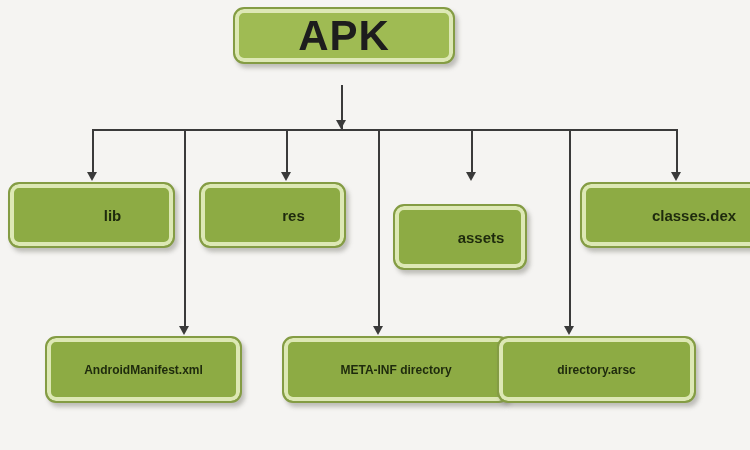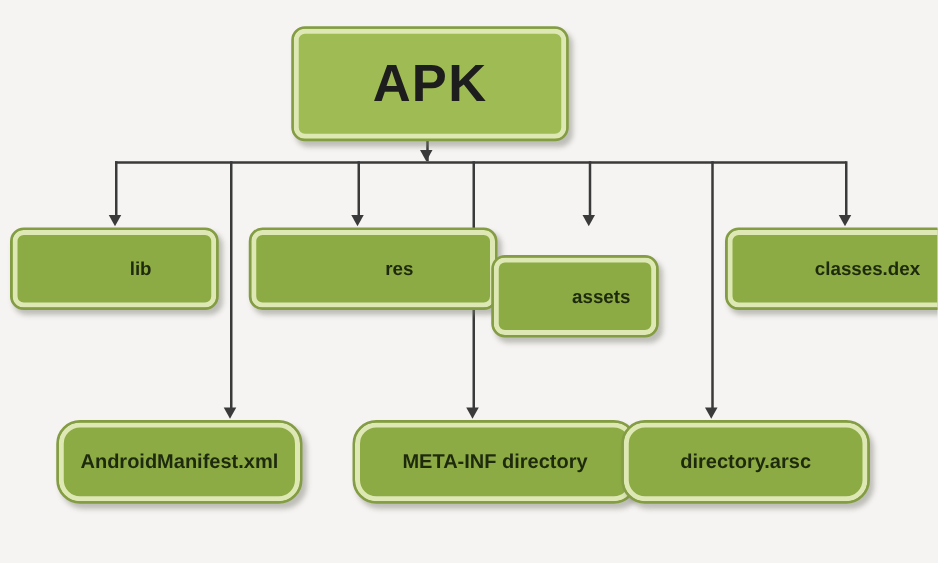--- a/index.html
+++ b/index.html
@@ -33,21 +33,21 @@
     text-align:center;
   }
   .node-root {
     background: var(--box_fill_root);
     font-size: 42px;
     font-weight: 600;
     letter-spacing: 1px;
     color: #1d1d1d;
   }
   .l2 { font-size: 15px; padding-left: 42px; }
-  .l3 { font-size: 16px; border-radius: 19px; }
+  .l3 { font-size: 12px; }
 
   .hline { position:absolute; height:2px; background: var(--connector); }
   .vline { position:absolute; width:1.5px; background: var(--connector); }
   .arrow {
     position:absolute; width:0; height:0;
     border-left:5px solid transparent;
     border-right:5px solid transparent;
     border-top:9px solid var(--connector);
   }
 </style>
@@ -75,28 +75,28 @@
 
   <div class="vline" style="left:184px; top:129px; height:198px;"></div>
   <div class="arrow" style="left:179px; top:326px;"></div>
 
   <div class="vline" style="left:378px; top:129px; height:198px;"></div>
   <div class="arrow" style="left:373px; top:326px;"></div>
 
   <div class="vline" style="left:569px; top:129px; height:198px;"></div>
   <div class="arrow" style="left:564px; top:326px;"></div>
 
-  <div class="node node-root" style="left:233px; top:21px; width:222px; height:92px;">
+  <div class="node node-root" style="left:233px; top:7px; width:222px; height:57px;">
     <span class="label">APK</span>
   </div>
 
   <div class="node l2" style="left:8px; top:182px; width:167px; height:66px;">
     <span class="label">lib</span>
   </div>
-  <div class="node l2" style="left:199px; top:182px; width:199px; height:66px;">
+  <div class="node l2" style="left:199px; top:182px; width:147px; height:66px;">
     <span class="label">res</span>
   </div>
   <div class="node l2" style="left:393px; top:182px; width:134px; height:66px;margin-top:22px;">
     <span class="label">assets</span>
   </div>
   <div class="node l2" style="left:580px; top:182px; width:186px; height:66px;">
     <span class="label">classes.dex</span>
   </div>
 
   <div class="node l3" style="left:45px; top:336px; width:197px; height:67px;">

